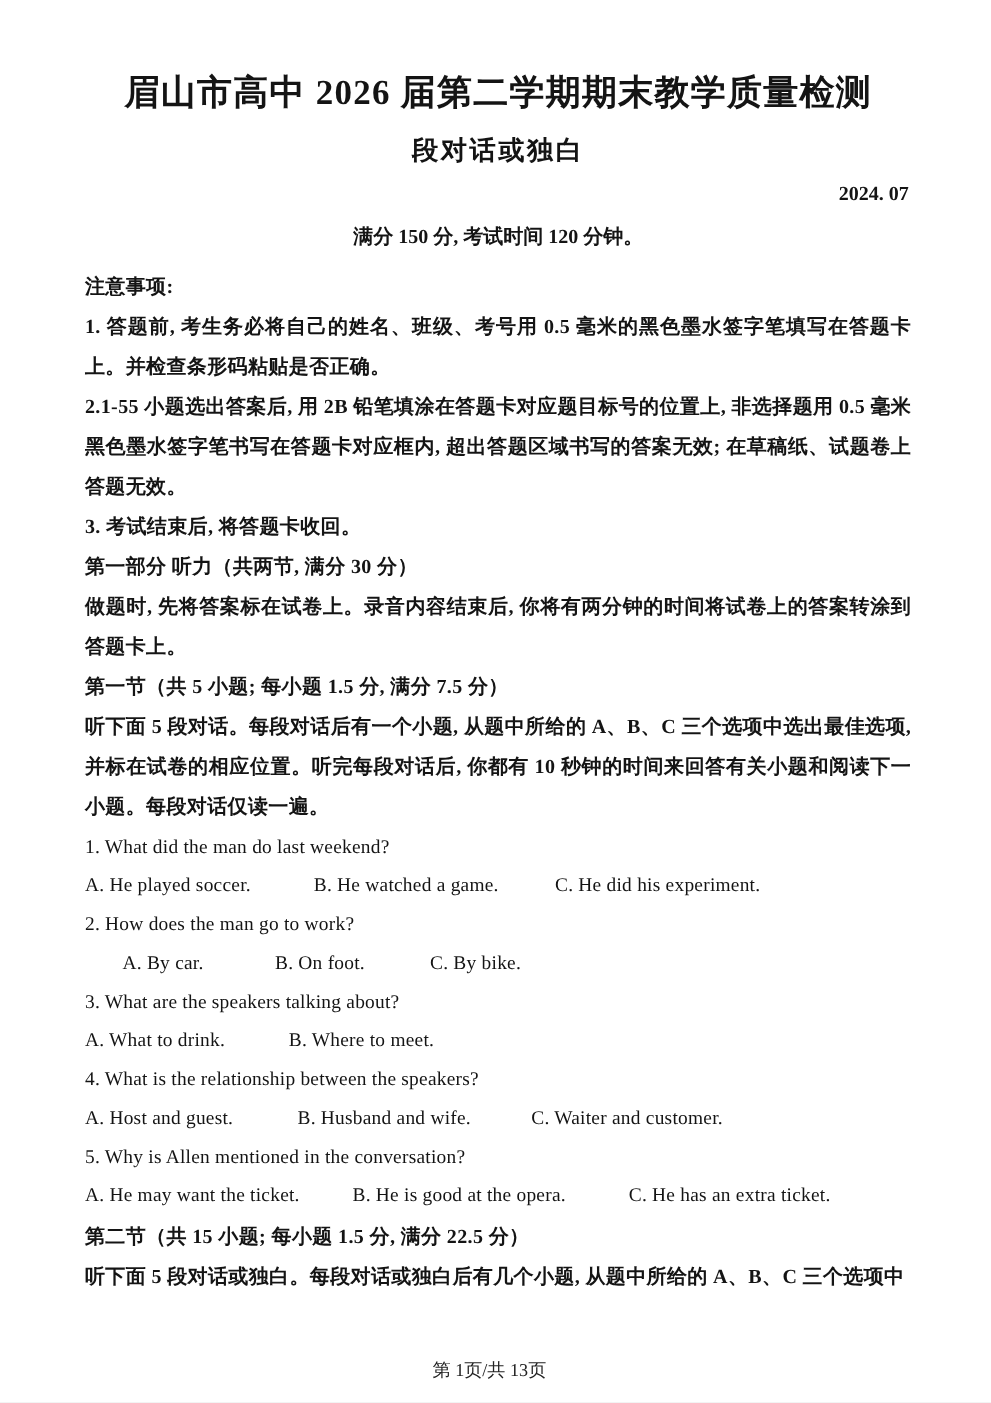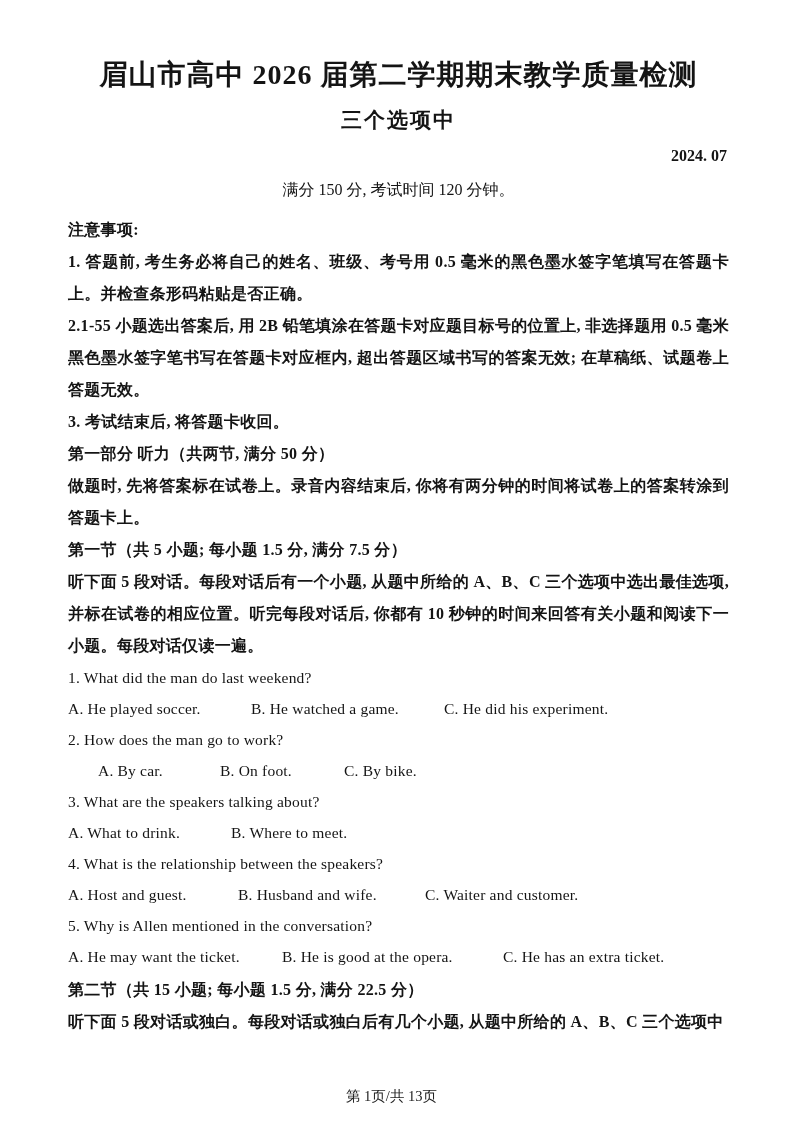--- a/index.html
+++ b/index.html
@@ -37,21 +37,21 @@
   }
   .date {
     font-size: 16px;
     font-weight: 700;
     text-align: right;
     line-height: 24px;
     margin: 0 2px 10px 0;
   }
   .examinfo {
     font-size: 16px;
-    font-weight: 400;
+    font-weight: 700;
     text-align: center;
     line-height: 24px;
     margin: 0 0 12px 0;
   }
   .cn {
     font-size: 16px;
     font-weight: 700;
     line-height: 32px;
     margin: 0;
     text-align: justify;
@@ -94,30 +94,30 @@
     font-weight: 400;
     color: #222222;
   }
 </style>
 </head>
 <body>
 
 <div class="page">
 
   <div class="title1">眉山市高中 2026 届第二学期期末教学质量检测</div>
-  <div class="title2">三个选项中</div>
+  <div class="title2">段对话或独白</div>
   <div class="date">2024. 07</div>
   <div class="examinfo">满分 150 分, 考试时间 120 分钟。</div>
 
   <div class="cn nojustify">注意事项:</div>
   <div class="cn">1. 答题前, 考生务必将自己的姓名、班级、考号用 0.5 毫米的黑色墨水签字笔填写在答题卡上。并检查条形码粘贴是否正确。</div>
   <div class="cn">2.1-55 小题选出答案后, 用 2B 铅笔填涂在答题卡对应题目标号的位置上, 非选择题用 0.5 毫米黑色墨水签字笔书写在答题卡对应框内, 超出答题区域书写的答案无效; 在草稿纸、试题卷上答题无效。</div>
   <div class="cn nojustify">3. 考试结束后, 将答题卡收回。</div>
 
-  <div class="cn nojustify">第一部分 听力（共两节, 满分 50 分）</div>
+  <div class="cn nojustify">第一部分 听力（共两节, 满分 30 分）</div>
   <div class="cn">做题时, 先将答案标在试卷上。录音内容结束后, 你将有两分钟的时间将试卷上的答案转涂到答题卡上。</div>
 
   <div class="cn nojustify">第一节（共 5 小题; 每小题 1.5 分, 满分 7.5 分）</div>
   <div class="cn">听下面 5 段对话。每段对话后有一个小题, 从题中所给的 A、B、C 三个选项中选出最佳选项, 并标在试卷的相应位置。听完每段对话后, 你都有 10 秒钟的时间来回答有关小题和阅读下一小题。每段对话仅读一遍。</div>
 
   <div>
     <div class="en">1. What did the man do last weekend?</div>
     <div class="en opts q1">
       <span class="o0">A. He played soccer.</span>
       <span class="o1">B. He watched a game.</span>

